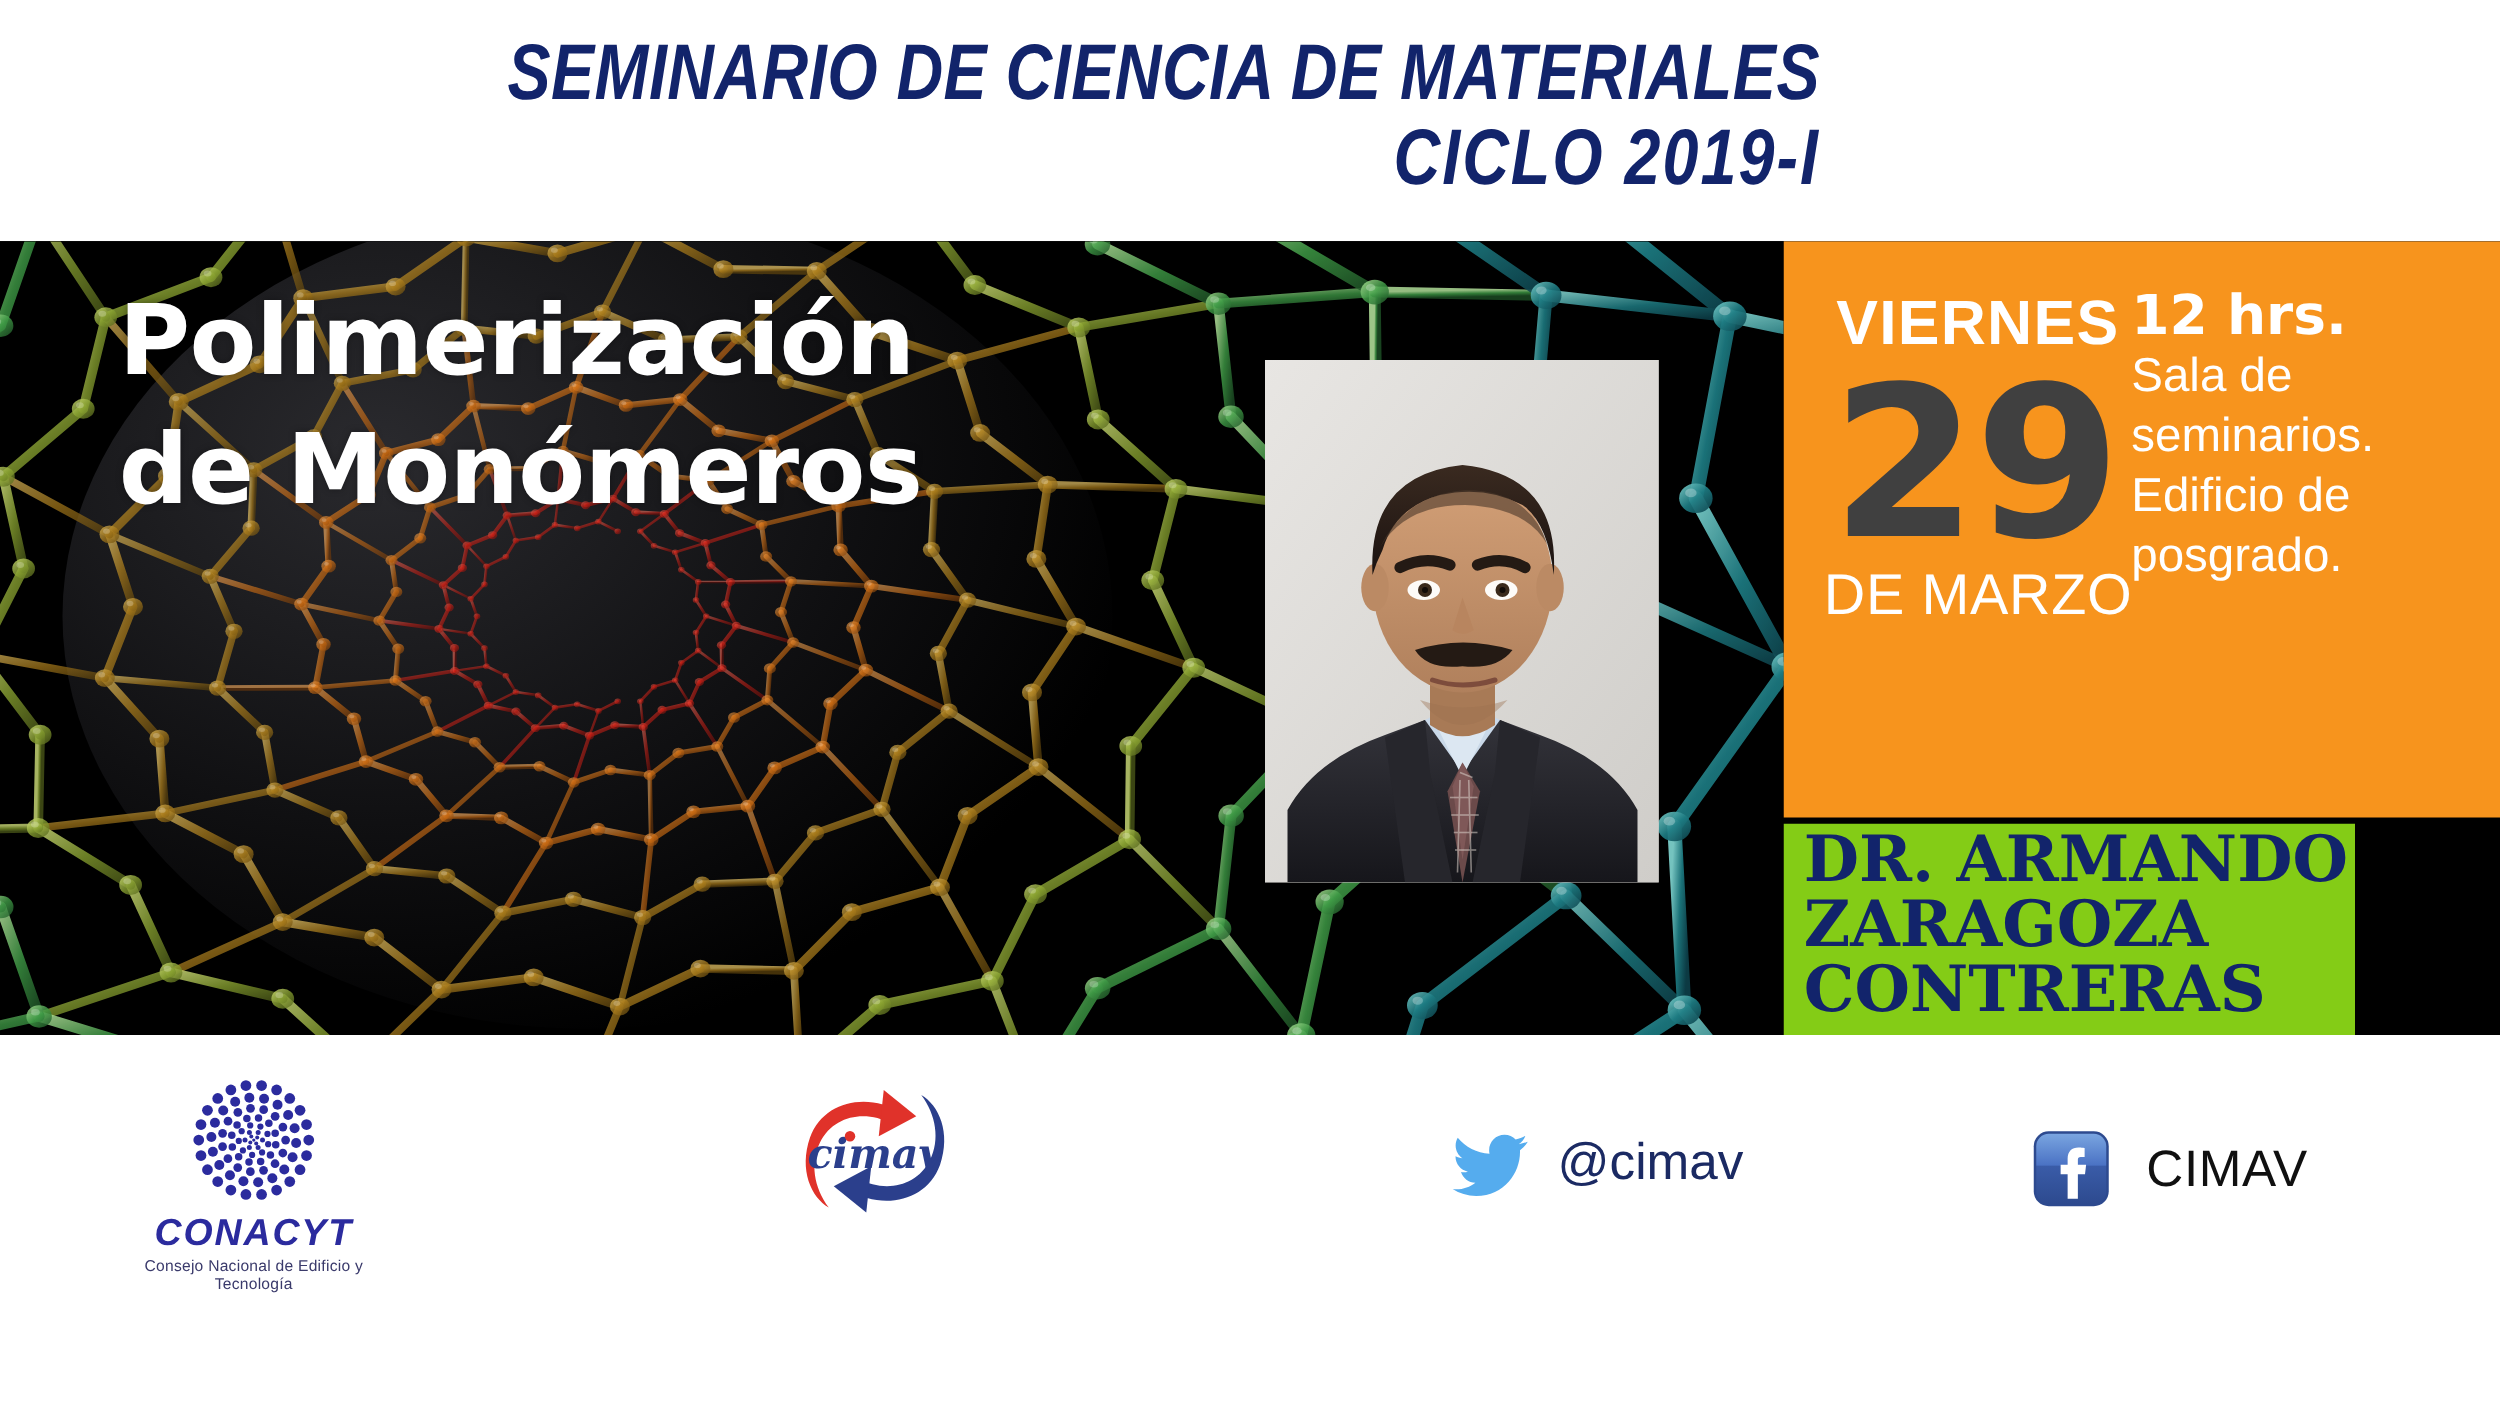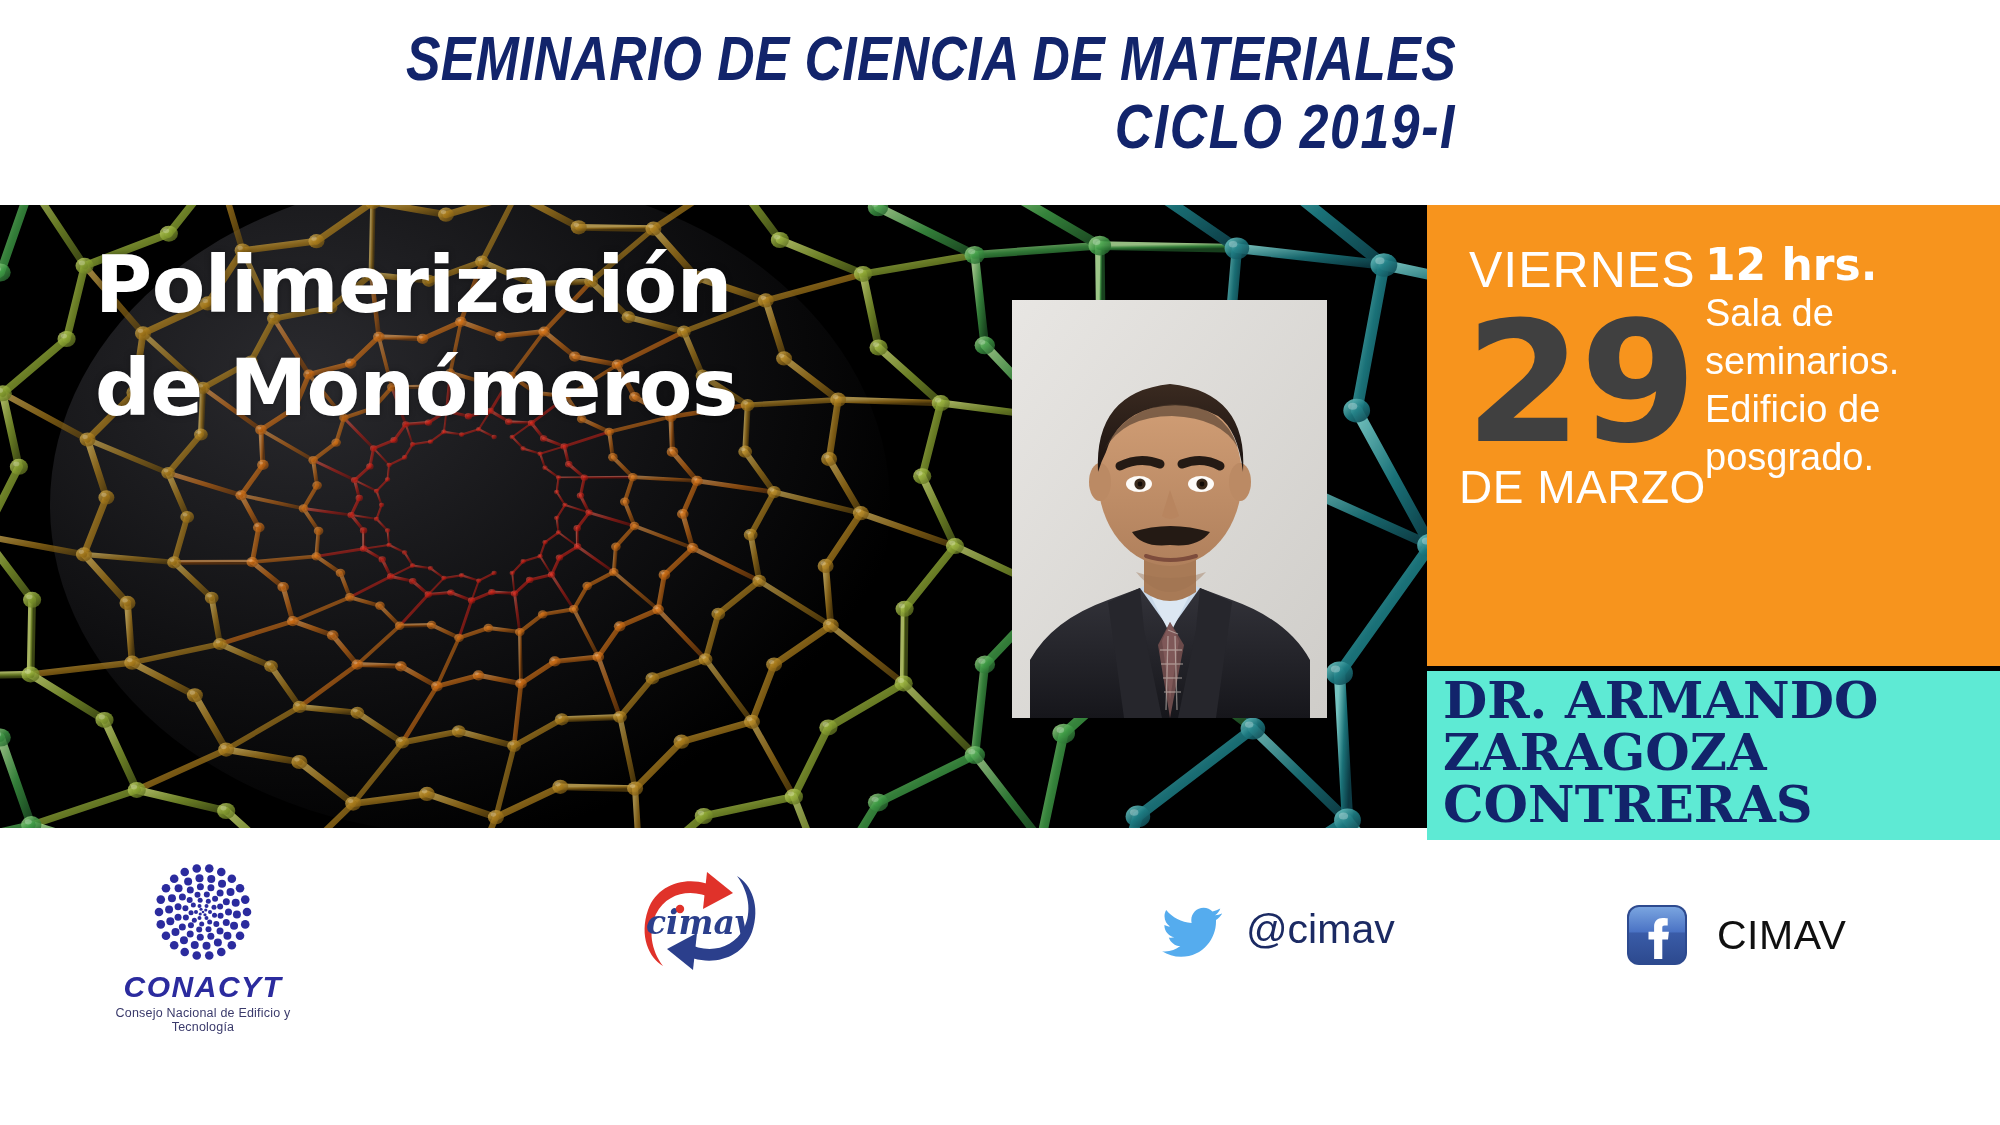--- a/index.html
+++ b/index.html
@@ -27,21 +27,21 @@
     transform:scaleX(0.82);
     transform-origin:center top;
     white-space:nowrap;
   }
   .header-line.l1{padding-top:26px;}
   .header-line.l2{padding-top:4px;letter-spacing:2px;}
 
   
   .banner{
     position:absolute;left:0;top:193px;width:2000px;height:635px;
-    overflow:hidden;background:#000;margin-top:12px;
+    overflow:hidden;background:#000;
   }
 
   
   .tube{
     position:absolute;left:0;top:0;width:1427px;height:635px;
     overflow:hidden;background:#020203;
   }
   .tube-bg{
     position:absolute;left:-120px;top:-340px;width:1760px;height:1360px;
     background:
@@ -73,21 +73,21 @@
   .photo-svg{display:block;width:315px;height:418px;}
 
   
   .orange{
     position:absolute;left:1427px;top:0;width:573px;height:461px;
     background:#f7941d;z-index:8;
   }
   .day-name{
     position:absolute;left:42px;top:36px;
     color:#ffffff;font-size:50px;letter-spacing:1px;
-    font-family:"Liberation Sans",sans-serif;font-weight:normal;
+    font-family:"Liberation Sans",sans-serif;font-weight:bold;
   }
   .day-num{
     position:absolute;left:38px;top:94px;
     color:#404040;font-size:168px;font-weight:bold;line-height:168px;
     font-family:"DejaVu Sans","Liberation Sans",sans-serif;
     letter-spacing:-2px;
   }
   .month{
     position:absolute;left:32px;top:255px;
     color:#ffffff;font-size:46px;letter-spacing:0.5px;
@@ -99,22 +99,22 @@
     font-family:"DejaVu Sans","Liberation Sans",sans-serif;
   }
   .place{
     position:absolute;left:278px;top:84px;width:280px;
     color:#ffffff;font-size:38px;line-height:48px;
     font-family:"Liberation Sans",sans-serif;
   }
 
   
   .speaker{
-    position:absolute;left:1427px;top:466px;width:573px;height:169px;
-    background:#5eead4;z-index:8;
+    position:absolute;left:1427px;top:466px;width:457px;height:169px;
+    background:#84cc16;z-index:8;
   }
   .speaker-name{
     position:absolute;left:16px;top:3px;width:560px;
     color:#12246b;
     font-family:"DejaVu Serif","Liberation Serif",serif;
     font-weight:bold;font-size:51px;line-height:52px;
     letter-spacing:0px;
   }
   .speaker-name div{white-space:nowrap;}
 

